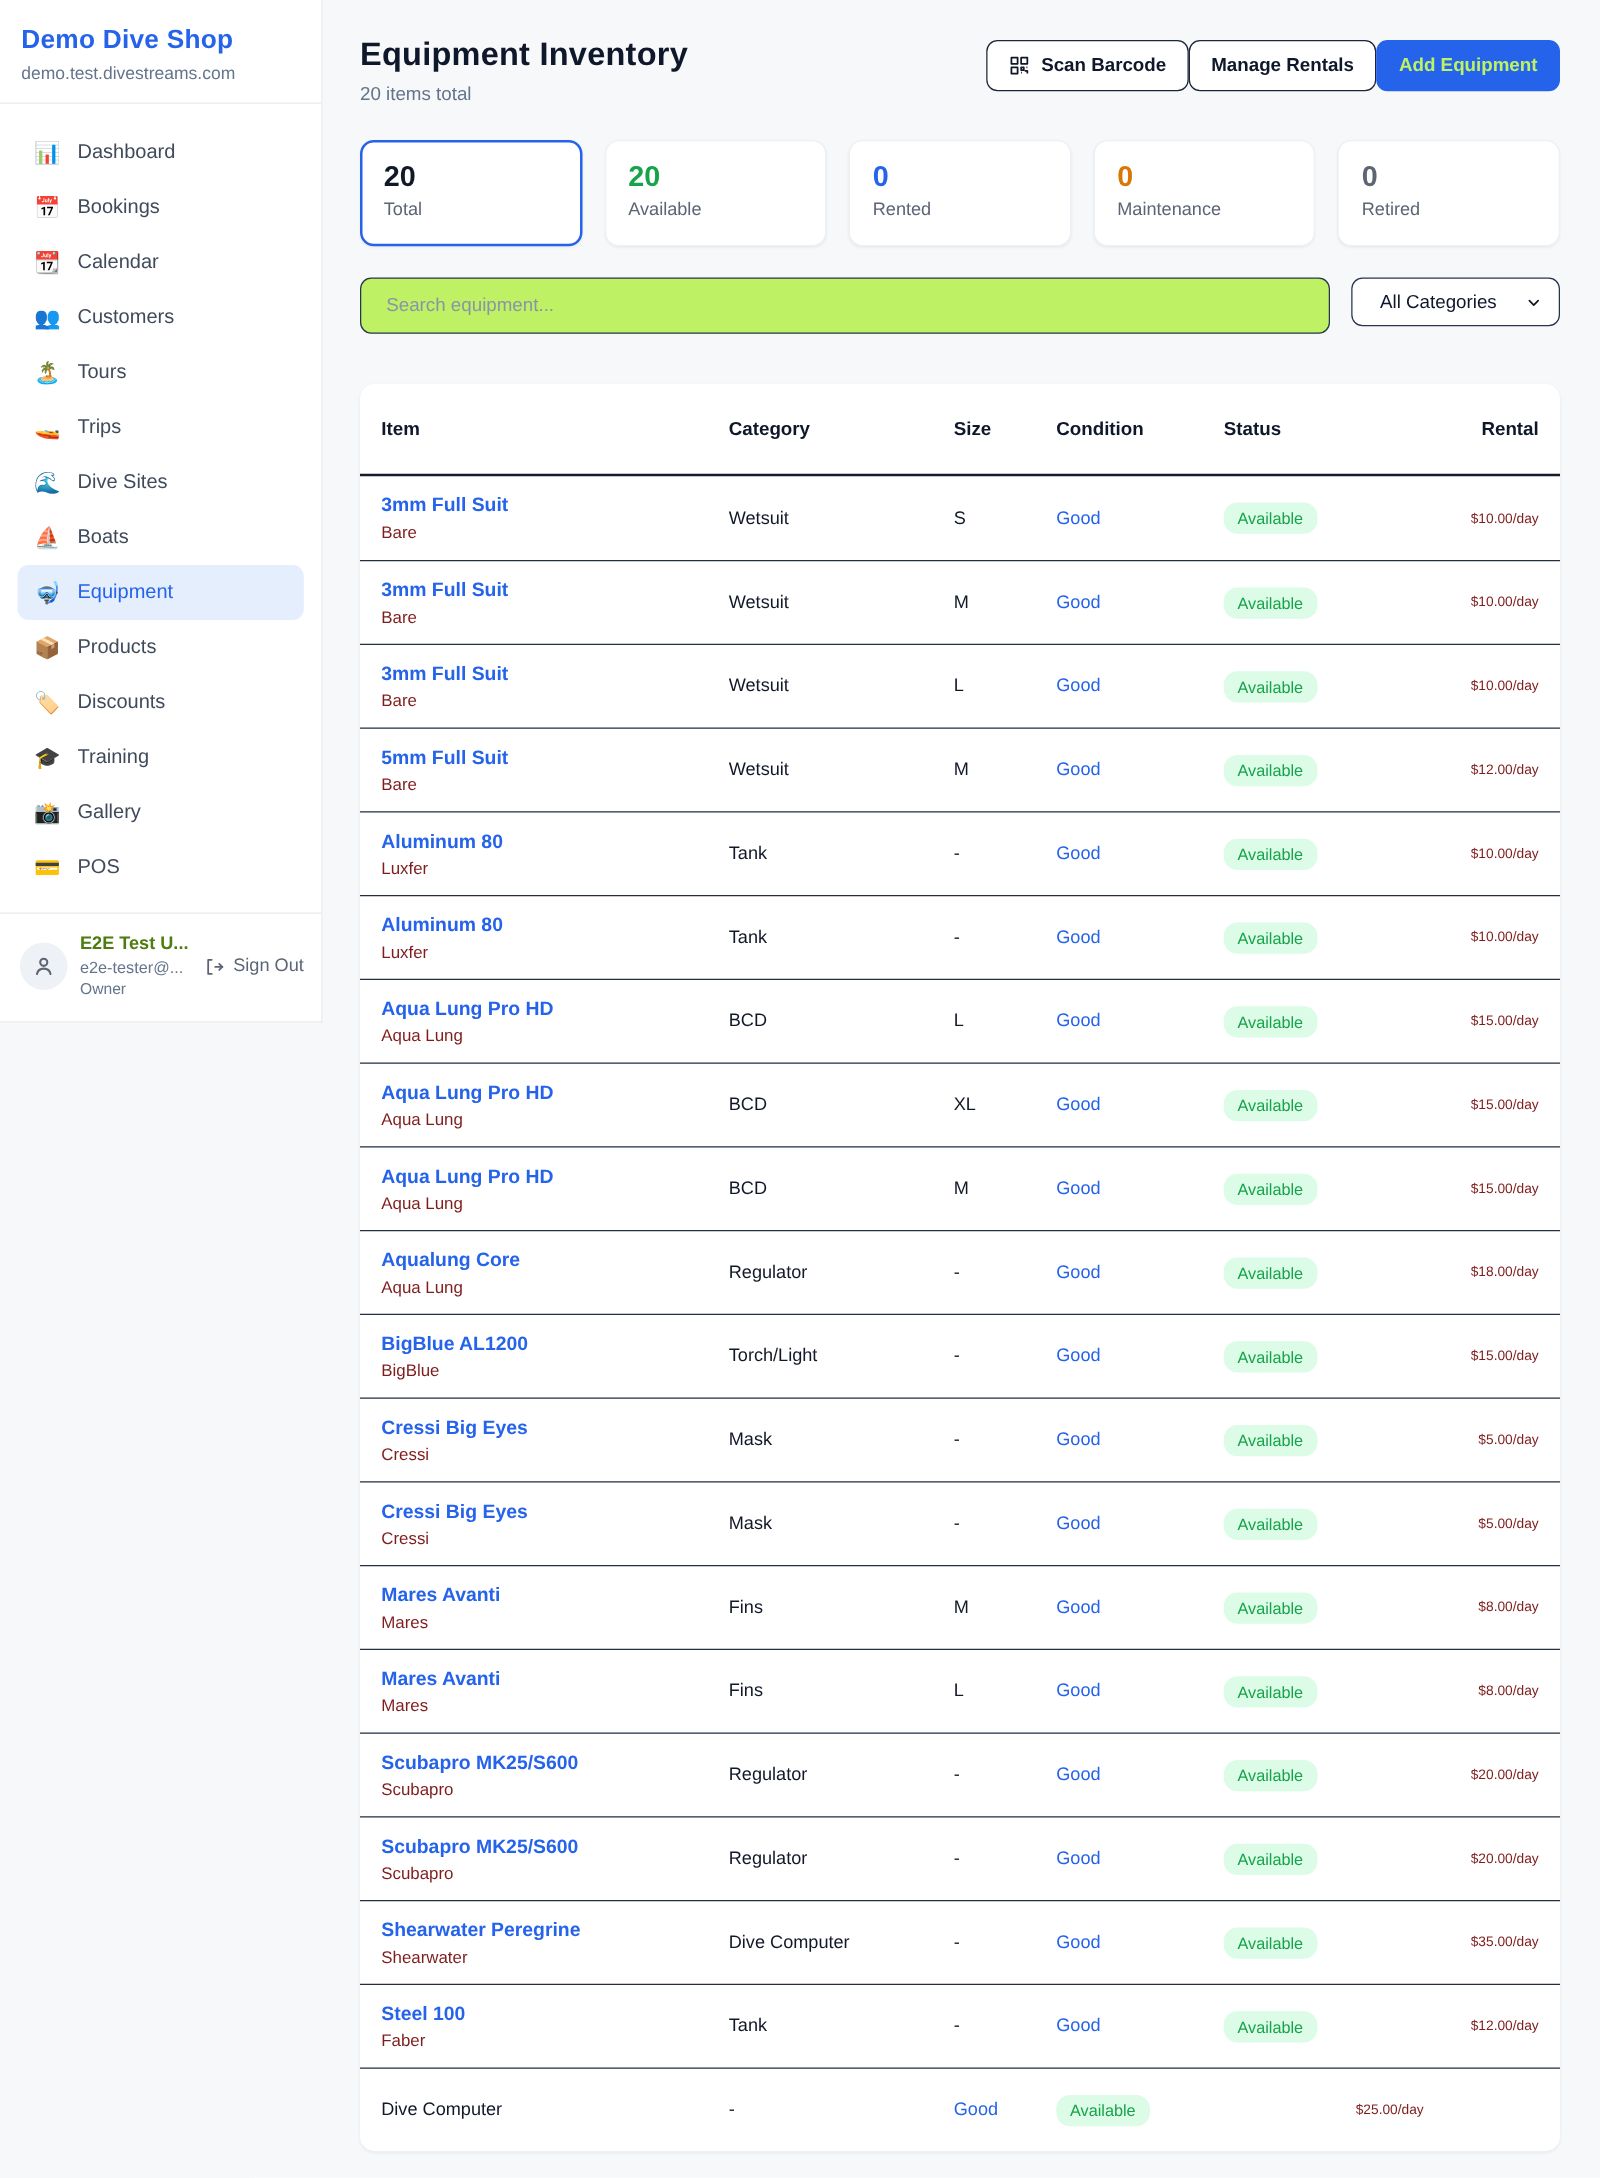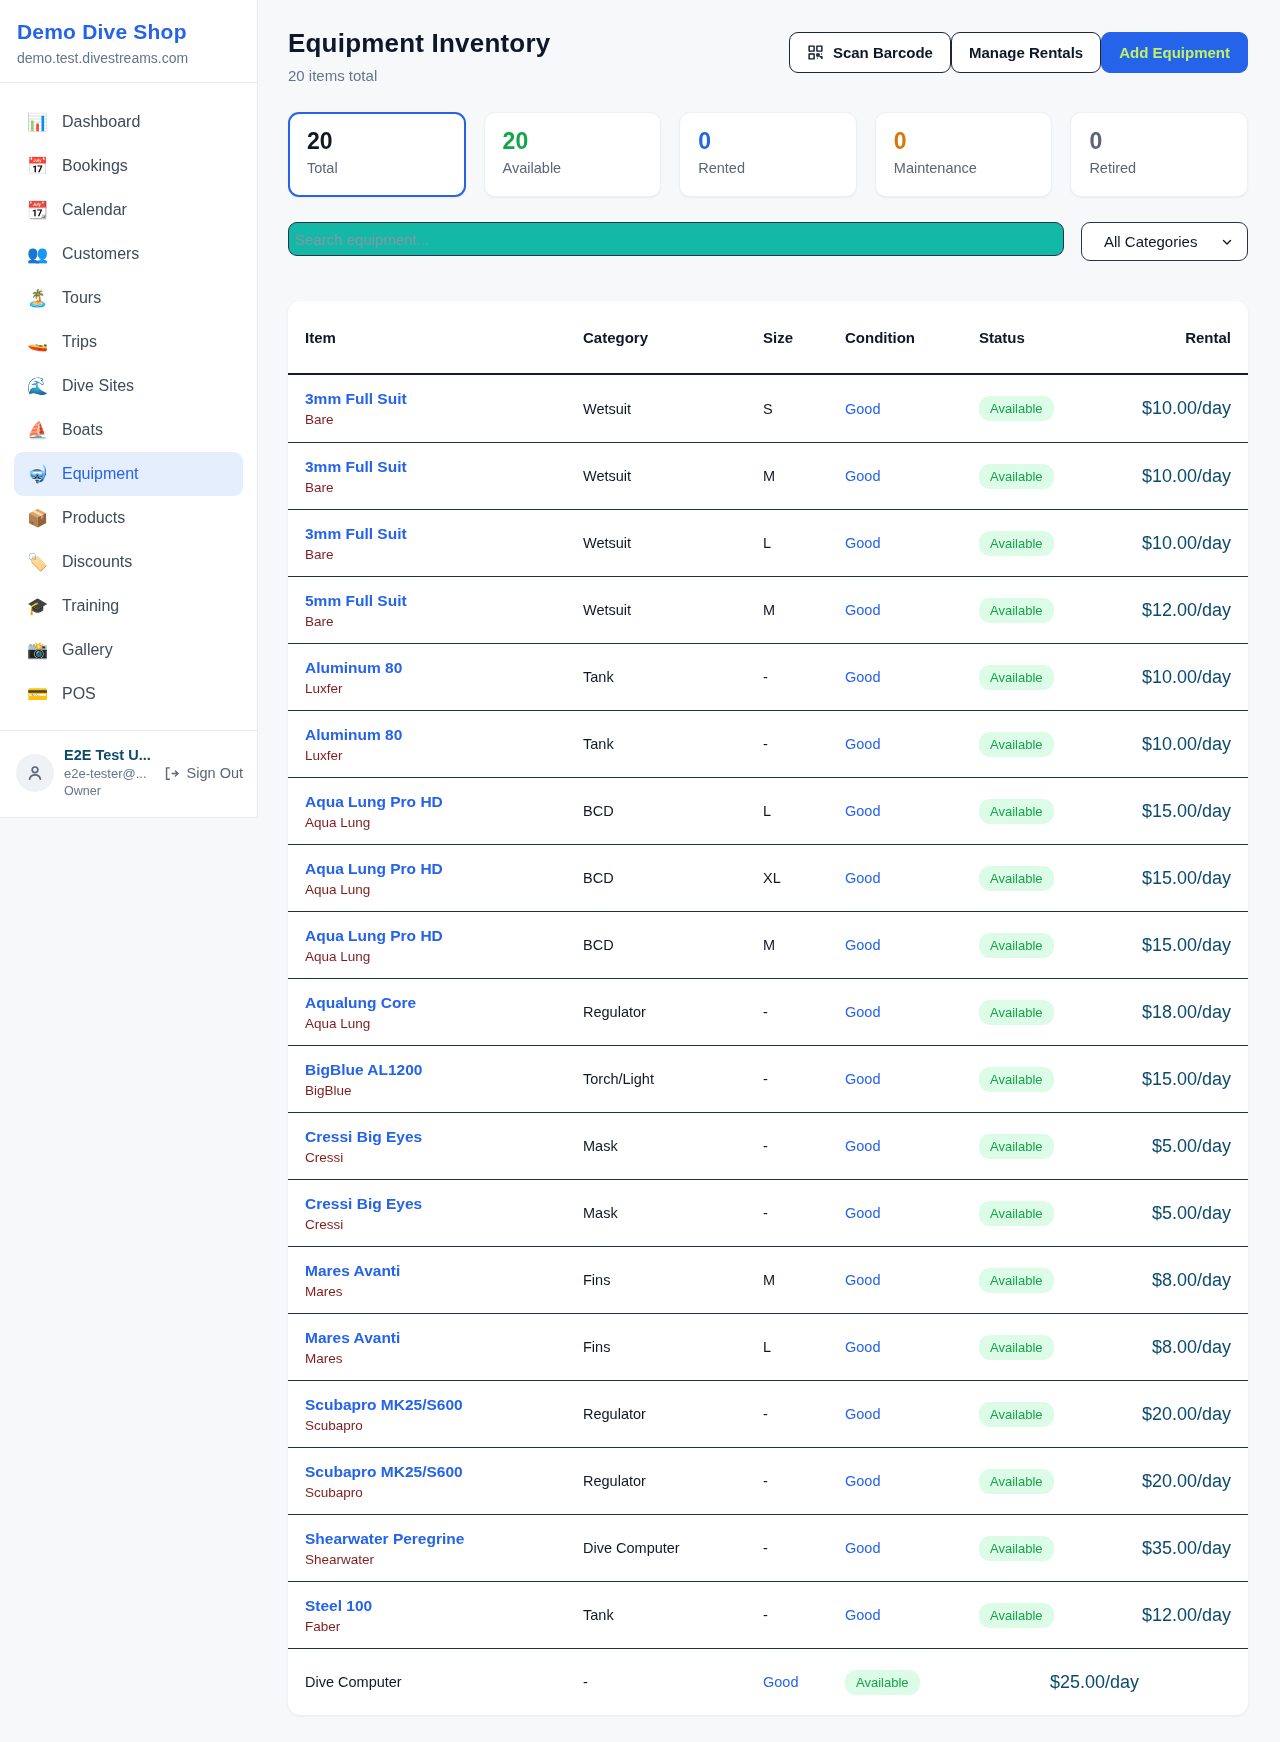--- a/index.html
+++ b/index.html
@@ -15,21 +15,21 @@
   .brand { padding:20px 18px 16px 17px; border-bottom:1px solid #e7eaee; }
   .brand-name { color:#2563eb; font-size:21px; font-weight:700; letter-spacing:.2px; cursor:pointer; }
   .brand-domain { color:#64748b; font-size:14px; margin-top:6px; }
   .nav { padding:17px 0 10px 0; }
   .nav-item { display:flex; align-items:center; gap:13px; height:44px; margin:0 14px; padding:0 13px; border-radius:9px; color:#3f4a5a; font-size:16px; cursor:pointer; }
   .nav-item.active { background:#e4eefc; color:#2563eb; font-weight:500; }
   .nav-icon { width:22px; font-size:17px; line-height:1; text-align:center; flex-shrink:0; }
   .user-box { border-top:1px solid #e7eaee; margin-top:4px; padding:15px 14px 17px 16px; display:flex; align-items:center; gap:10px; }
   .avatar { width:38px; height:38px; border-radius:50%; background:#eef1f5; display:flex; align-items:center; justify-content:center; flex-shrink:0; }
   .user-meta { line-height:1.25; min-width:0; }
-  .user-name { font-size:14.5px; font-weight:700; color:#0c4a6e; white-space:nowrap; }
+  .user-name { font-size:14.5px; font-weight:700; color:#4d7c0f; white-space:nowrap; }
   .user-email { font-size:13px; color:#64748b; margin-top:2px; white-space:nowrap; }
   .user-role { font-size:12.5px; color:#64748b; margin-top:2px; }
   .signout { margin-left:auto; display:flex; align-items:center; gap:7px; background:none; border:none; color:#5b6575; font-size:14.5px; font-family:inherit; cursor:pointer; white-space:nowrap; }
 
   
   .main { flex:1; padding:28px 32px 0 30px; min-width:0; }
   .page-head { display:flex; align-items:flex-start; justify-content:space-between; }
   .page-title { font-size:26px; font-weight:800; color:#0f172a; letter-spacing:.2px; }
   .page-sub { font-size:15px; color:#64748b; margin-top:8px; }
   .head-actions { display:flex; padding-top:4px; }
@@ -39,38 +39,38 @@
 
   
   .stats { display:grid; grid-template-columns:repeat(5,1fr); gap:18px; margin-top:28px; }
   .stat { background:#fff; border:1px solid #edf0f4; border-radius:11px; padding:15px 18px; height:85px; box-shadow:0 1px 2px rgba(16,24,40,.05); cursor:pointer; }
   .stat.active { border:2px solid #2563eb; padding:14px 17px; }
   .stat-value { font-size:23px; font-weight:700; }
   .stat-label { font-size:14.5px; color:#5b6575; margin-top:5px; }
 
   
   .filters { display:flex; gap:17px; margin-top:25px; }
-  .search-input { flex:1; height:34px; border:1.5px solid #27344b; border-radius:9px; padding:0 6px; font-size:15px; font-family:inherit; color:#111827; background:#14b8a6; outline:none; }
+  .search-input { flex:1; height:45px; border:1.5px solid #27344b; border-radius:9px; padding:0 20px; font-size:15px; font-family:inherit; color:#111827; background:#bef264; outline:none; }
   .search-input::placeholder { color:#8a94a6; }
   .select-box { width:167px; height:39px; border:1.5px solid #27344b; border-radius:9px; background:#fff; display:flex; align-items:center; justify-content:space-between; padding:0 13px 0 22px; font-size:15px; color:#0f172a; cursor:pointer; flex-shrink:0; }
 
   
   .table-card { background:#fff; border-radius:12px; margin-top:40px; margin-bottom:26px; box-shadow:0 1px 3px rgba(16,24,40,.07); overflow:hidden; }
   .trow { display:grid; grid-template-columns:278px 180px 82px 134px 160px 1fr; align-items:center; padding:0 17px; }
   .thead { height:74px; border-bottom:2px solid #141b2b; }
   .thead .th { font-size:15px; font-weight:700; color:#0f172a; }
   .th-rental { text-align:right; }
   .tbody .trow { height:67px; border-top:1px solid #232e42; }
   .tbody .trow:first-child { border-top:none; }
   .cell-item .item-name { color:#2563eb; font-size:15.5px; font-weight:600; cursor:pointer; }
   .cell-item .item-brand { color:#7f1d1d; font-size:13.5px; margin-top:4px; }
   .cell-plain { font-size:14.5px; color:#111827; }
   .cell-cond { font-size:14.5px; color:#2563eb; cursor:pointer; }
   .pill { display:inline-block; background:#dcfce7; color:#16a34a; font-size:13px; padding:5px 11px; border-radius:11px; }
-  .cell-rental { text-align:right; font-size:18px; font-weight:500; color:#0c4a6e; white-space:nowrap; }
+  .cell-rental { text-align:right; font-size:11px; font-weight:500; color:#7f1d1d; white-space:nowrap; }
 
   svg { display:block; }
 </style>
 </head>
 <body>
 
 <div class="app">
 
   <aside class="sidebar">
     <div class="brand">

